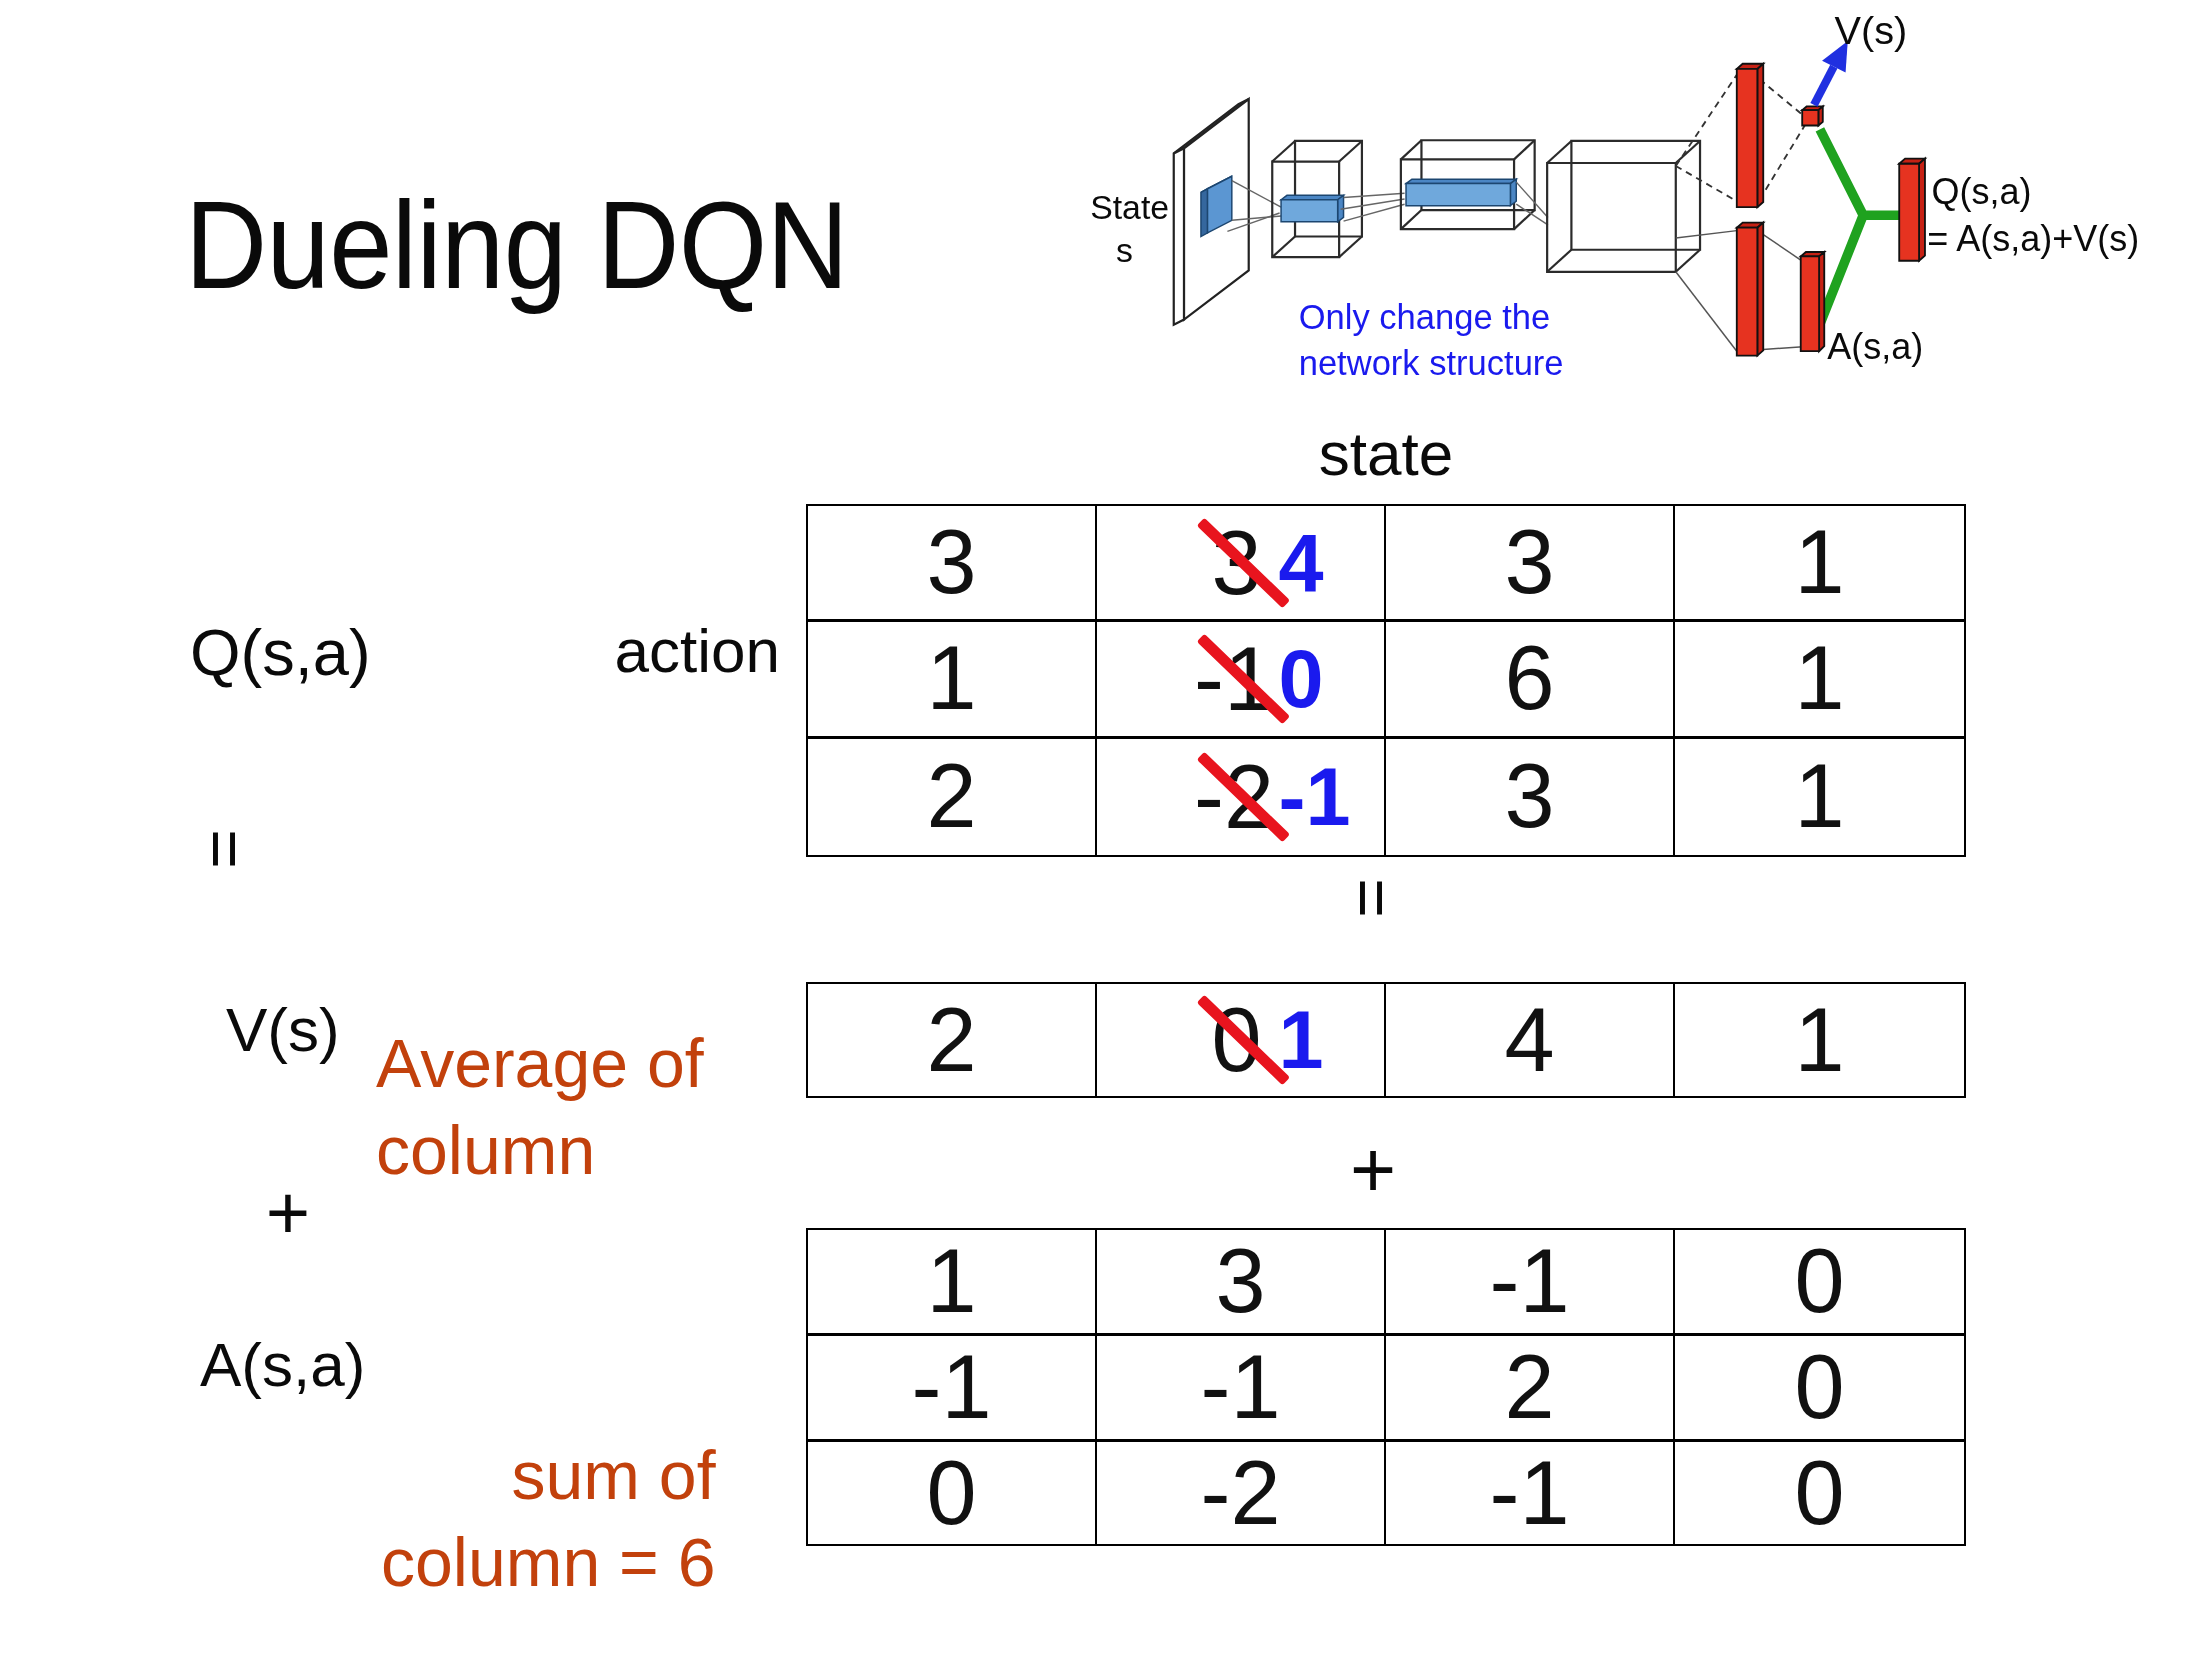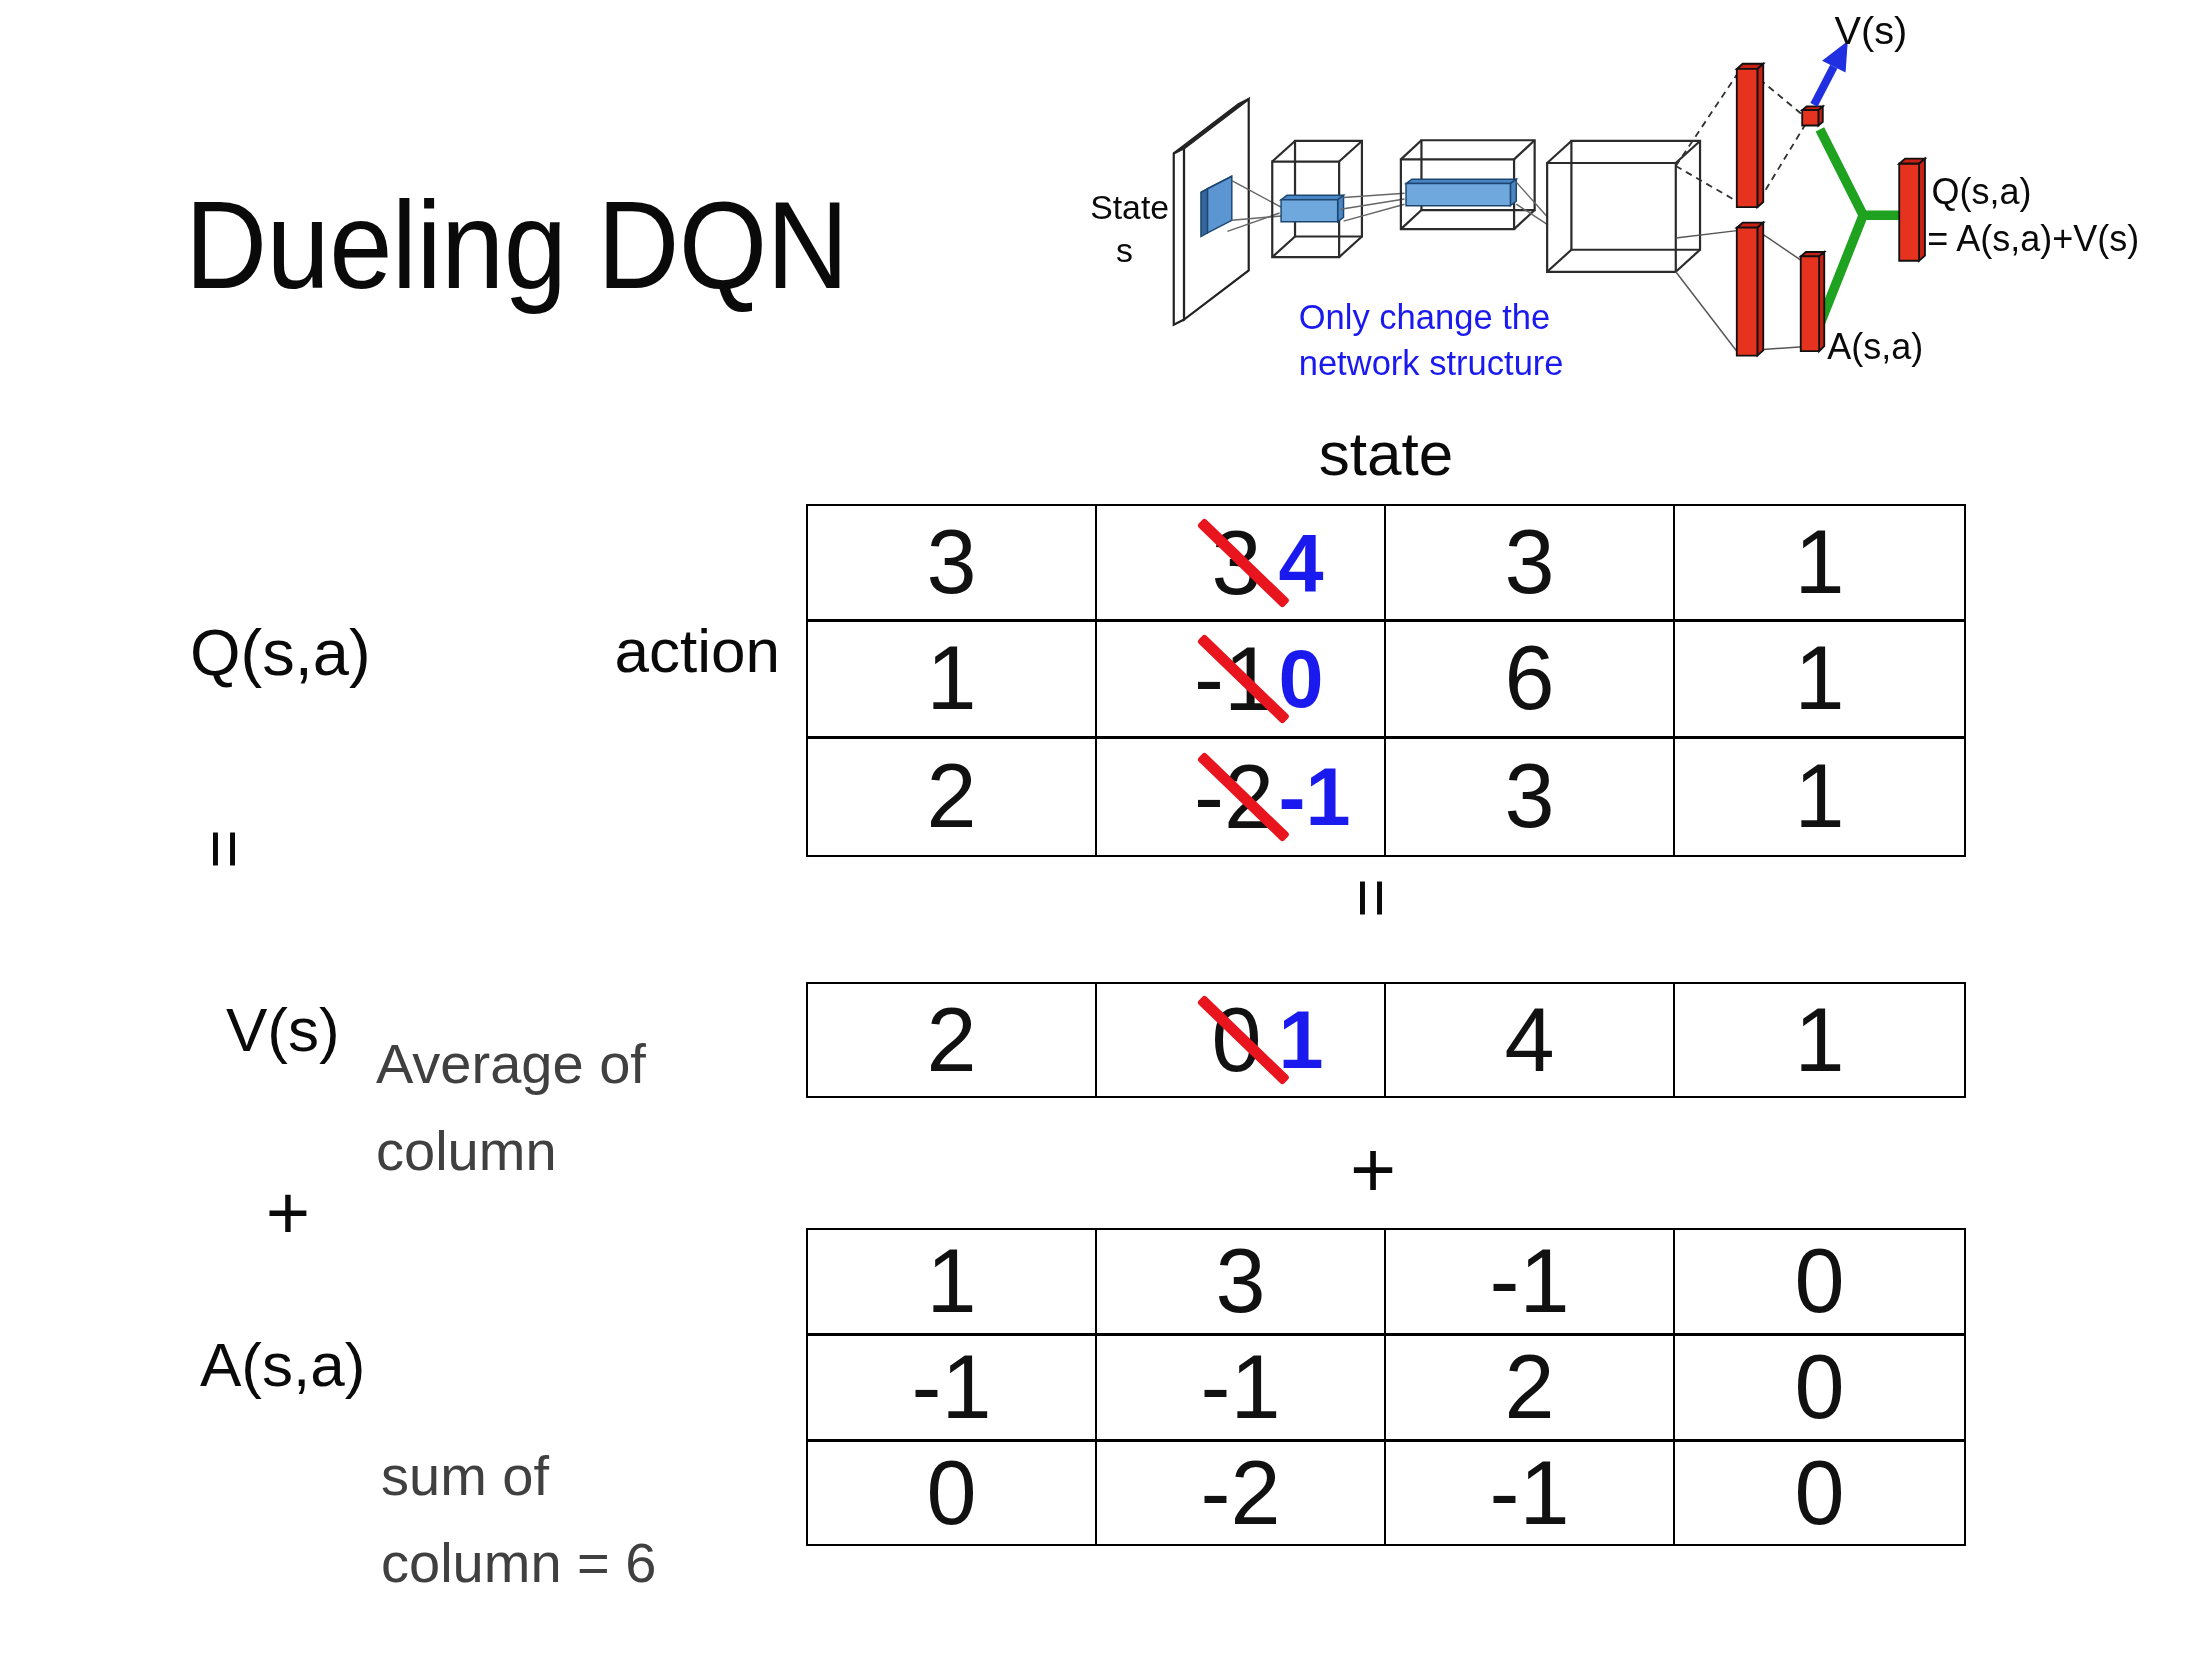--- a/index.html
+++ b/index.html
@@ -18,23 +18,23 @@
   .q-label{left:190px;top:615px;font-size:65px;}
   .v-label{left:226px;top:994px;font-size:62px;}
   .a-label{left:200px;top:1329px;font-size:62px;}
 
   .op{width:118px;height:118px;display:flex;align-items:center;justify-content:center;}
   .eq-left{left:166px;top:790px;font-size:68px;transform:rotate(90deg);}
   .eq-center{left:1313px;top:839px;font-size:68px;transform:rotate(90deg);}
   .plus-left{left:229px;top:1153px;font-size:76px;}
   .plus-center{left:1314px;top:1111px;font-size:79px;}
 
-  .note{font-size:56px;line-height:87px;color:#404040;white-space:nowrap;}
+  .note{font-size:68px;line-height:87px;color:#c2410c;white-space:nowrap;}
   .avg-note{left:376px;top:1020px;}
-  .sum-note{left:381px;top:1432px;}
+  .sum-note{left:381px;top:1432px;text-align:right;}
 
   
   .mtable{display:grid;grid-template-columns:repeat(4,1fr);border:2.9px solid #000;
           background:#fff;box-sizing:border-box;left:806px;width:1160px;}
   .q-table{top:504px;height:353px;grid-template-rows:repeat(3,1fr);}
   .v-table{top:982px;height:116px;grid-template-rows:1fr;}
   .a-table{top:1228px;height:318px;grid-template-rows:repeat(3,1fr);}
   .cell{border-right:2.2px solid #000;border-bottom:3.7px solid #000;position:relative;
         display:flex;align-items:center;justify-content:center;font-size:90px;color:#111;}
   .cell.lastcol{border-right:none;}

